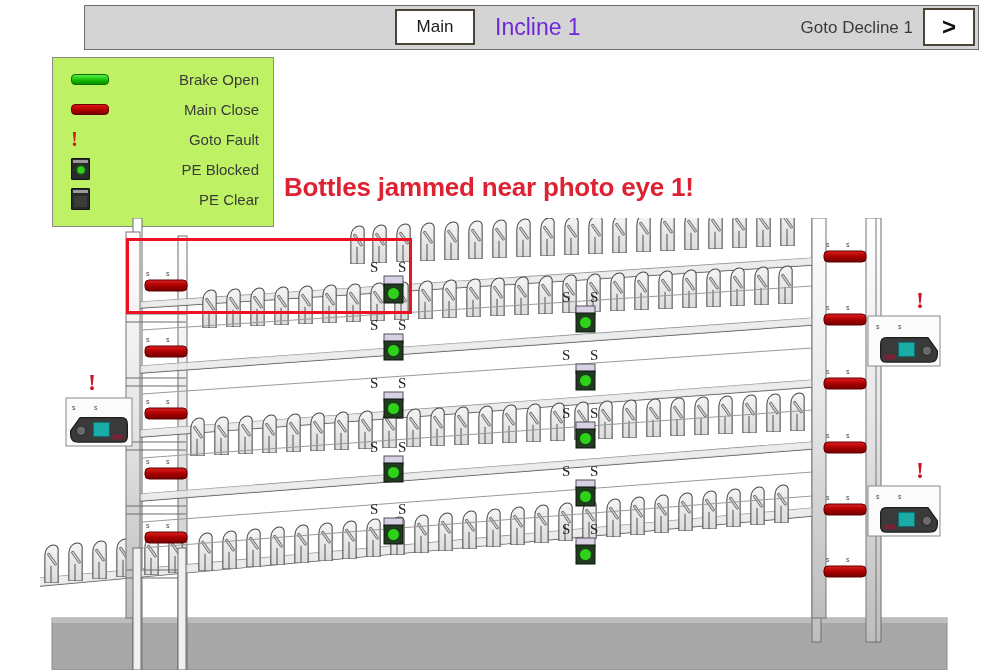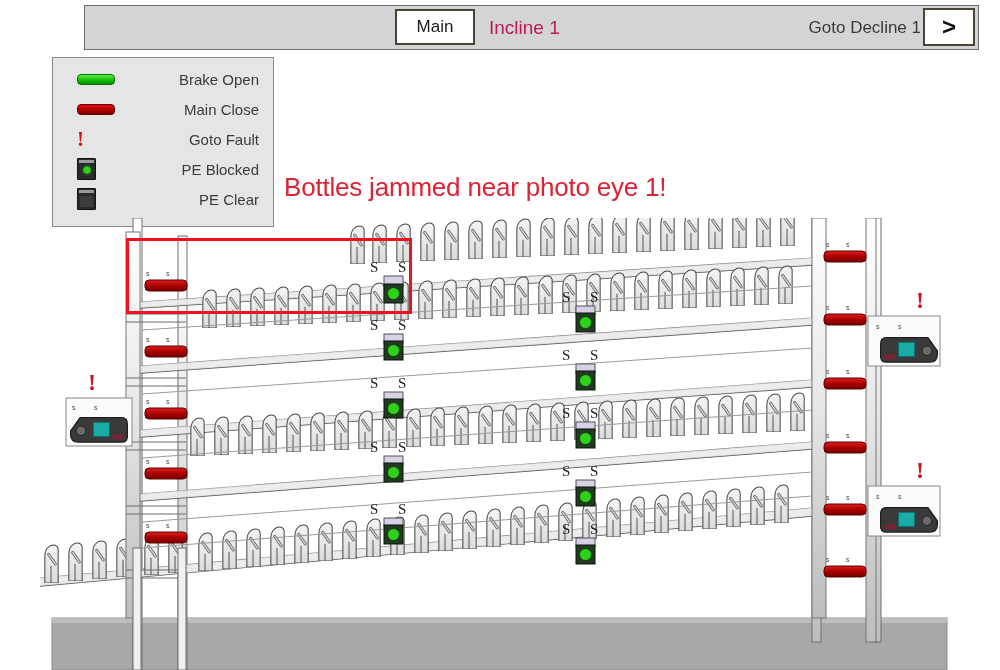--- a/index.html
+++ b/index.html
@@ -26,49 +26,49 @@
     border:2px solid #4a4438;
     box-sizing:border-box;
     display:flex;align-items:center;justify-content:center;
     font-size:17px;color:#1a1a1a;
     margin:3px 0 4px 0;
     cursor:pointer;
   }
   #page-title{
     flex:0 0 300px;
     display:flex;align-items:center;
-    padding-left:14px;
-    font-size:19px;color:#be185d;
+    padding-left:20px;
+    font-size:23px;color:#6d28d9;
     box-sizing:border-box;
   }
   #goto-label{
     flex:1;
     display:flex;align-items:center;justify-content:flex-end;
-    padding-right:2px;
+    padding-right:10px;
     font-size:17px;color:#3a3a3a;
     box-sizing:border-box;
   }
   #next-button{
     flex:0 0 52px;
     background:#ffffff;
     border:2px solid #4a4438;
     box-sizing:border-box;
     display:flex;align-items:center;justify-content:center;
     font-size:24px;font-weight:bold;color:#111;
     margin:2px 3px 3px 0;
     cursor:pointer;
   }
 
   
   #legend-panel{
     position:absolute;left:52px;top:57px;width:222px;height:170px;
-    background:#e5e5e5;
+    background:#bef264;
     border:1px solid #8a8a8a;
     box-sizing:border-box;
-    padding:6px 10px 0 24px;
+    padding:6px 10px 0 18px;
   }
   .legend-row{
     height:30px;display:flex;align-items:center;
   }
   .legend-icon{
     width:52px;flex:0 0 52px;display:flex;align-items:center;justify-content:flex-start;
   }
   .legend-text{
     flex:1;text-align:right;font-size:15px;color:#3b3b3b;padding-right:4px;
   }
@@ -100,21 +100,21 @@
     background:#2dd317;box-shadow:0 0 3px #2dd317;
   }
   .pe-box.clear::after{
     content:"";position:absolute;left:2px;right:2px;top:7px;bottom:2px;
     background:#3c3c3c;
   }
 
   
   #alert-text{
     position:absolute;left:284px;top:172px;
-    font-size:26px;font-weight:normal;color:#dd2233;
+    font-size:26px;font-weight:bold;color:#dd2233;
     letter-spacing:-0.2px;
     white-space:nowrap;
   }
 
   
   #diagram{
     position:absolute;left:0;top:218px;width:1000px;height:452px;
   }
   #diagram svg{display:block;}
 

